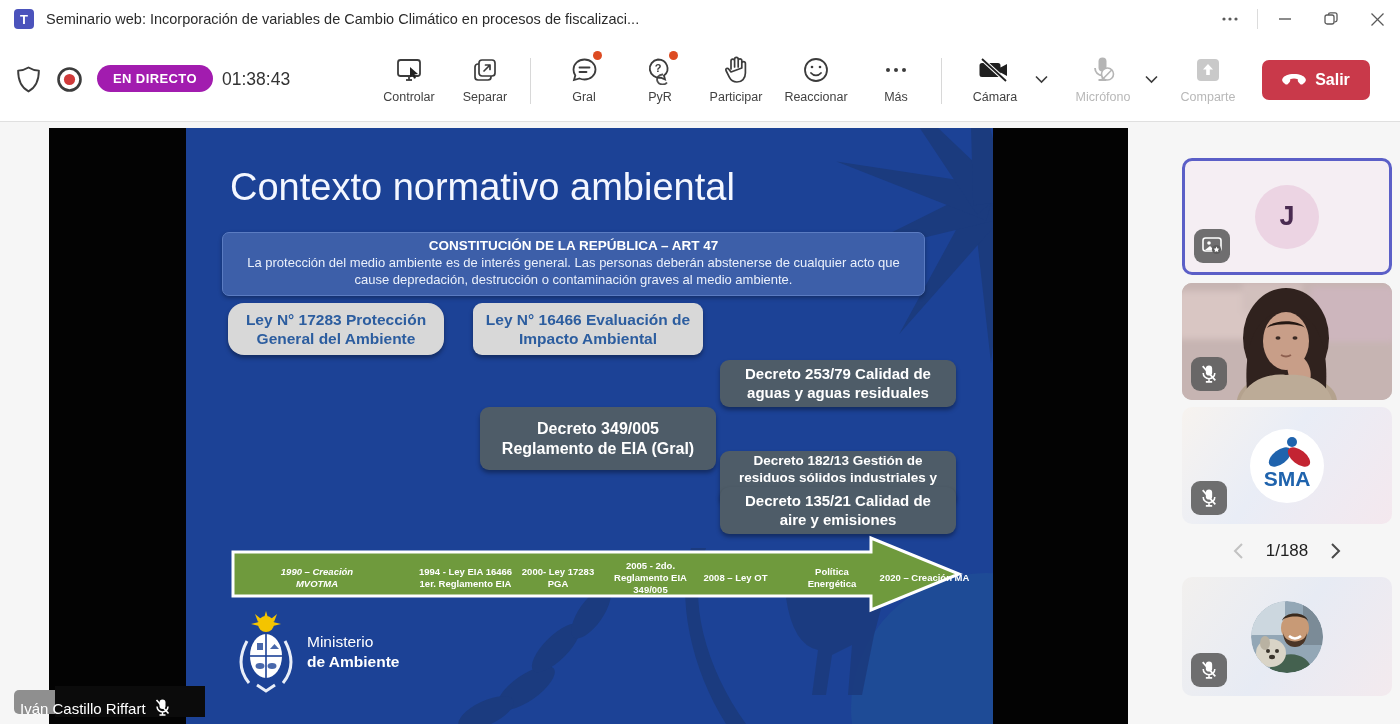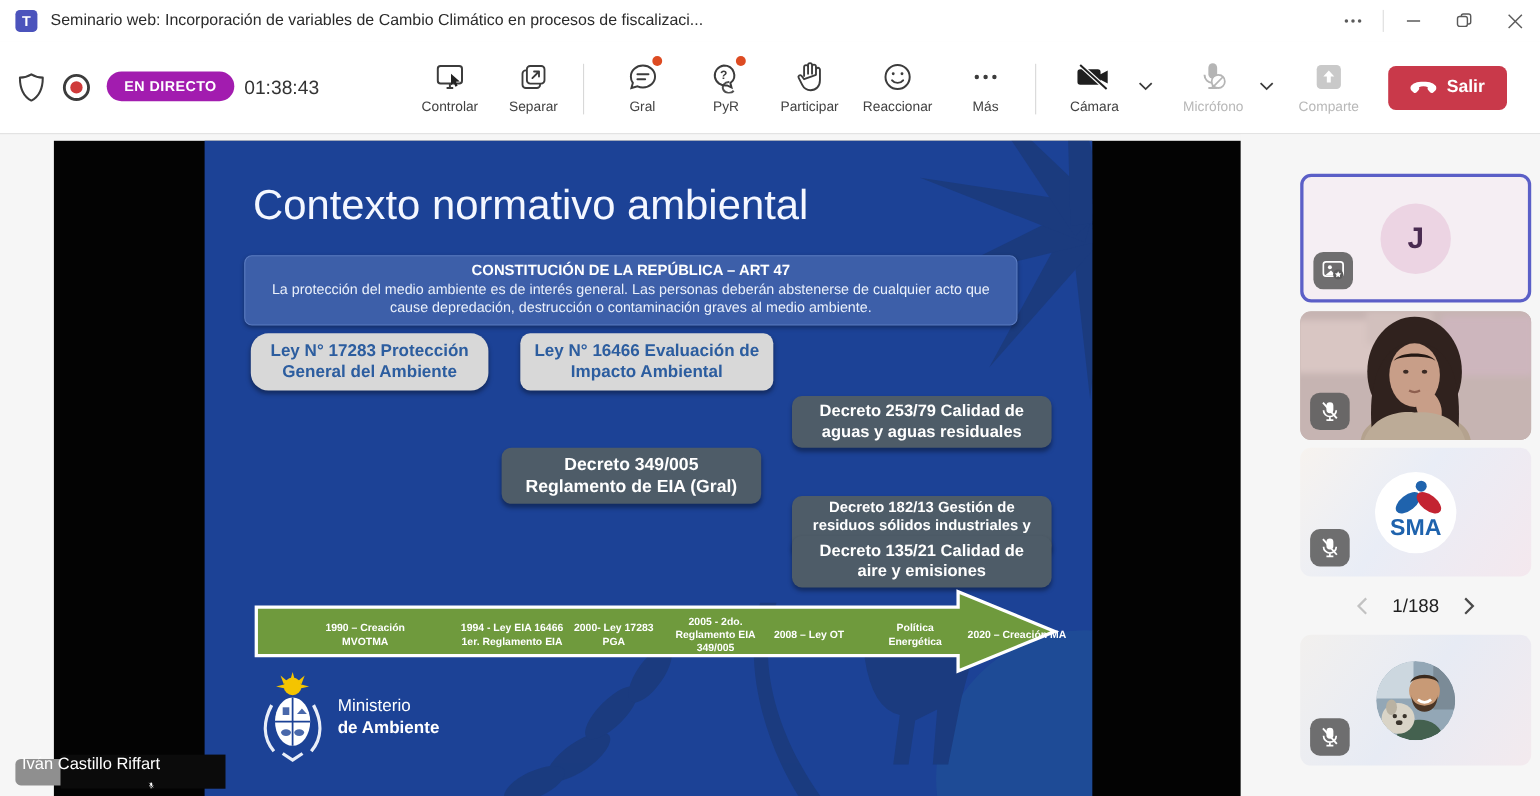--- a/index.html
+++ b/index.html
@@ -45,21 +45,21 @@
   .tl-labels { left:45px; top:423px; width:720px; height:54px; z-index:3; }
   .tl-item { position:absolute; top:0; height:54px; display:flex; align-items:center; justify-content:center; text-align:center; color:#fff; font-weight:bold; font-size:9.5px; line-height:1.25; }
   .ministry { left:51px; top:483px; z-index:2; display:flex; align-items:center; gap:12px; }
   .ministry-text { color:#fff; font-size:15.5px; line-height:1.3; }
   .ministry-text .bold { font-weight:bold; }
 
   
   .name-wrap { position:absolute; left:0; top:686px; width:210px; height:32px; z-index:5; }
   .name-gray { position:absolute; left:14px; top:4px; width:98px; height:24px; background:#8f8f8f; border-radius:5px; }
   .name-black { position:absolute; left:55px; top:0; width:150px; height:31px; background:#0b0b0b; }
-  .name-text { position:absolute; left:20px; top:0; height:31px; display:flex; align-items:flex-end; gap:8px; color:#fff; font-size:15px;flex-direction:column; }
+  .name-text { position:absolute; left:20px; top:0; height:31px; display:flex; align-items:flex-end; gap:8px; color:#fff; font-size:15px; }
 
   
   .panel { position:absolute; left:1128px; top:122px; width:272px; height:602px; background:#f6f6f6; }
   .tile { position:absolute; left:54px; width:210px; border-radius:10px; overflow:hidden; }
   .tile-1 { top:36px; height:117px; background:#f5eef3; border:3px solid #5b5fc7; }
   .tile-2 { top:161px; height:117px; background:#c3b2ae; }
   .tile-3 { top:285px; height:117px; background:linear-gradient(125deg,#f7f3ef 0%,#e9edf6 45%,#f4e8ee 100%); }
   .tile-4 { top:455px; height:119px; background:linear-gradient(125deg,#f2f0ee 0%,#e7ebf4 50%,#f3eaee 100%); }
   .avatar-j { position:absolute; left:50%; top:50%; transform:translate(-50%,-50%); width:64px; height:64px; border-radius:50%; background:#ecd4e3; display:flex; align-items:center; justify-content:center; color:#4a2b51; font-size:27px; font-weight:bold; }
   .tile-badge { position:absolute; left:9px; bottom:9px; width:36px; height:34px; background:rgba(92,92,92,.88); border-radius:9px; display:flex; align-items:center; justify-content:center; }
@@ -291,30 +291,30 @@
       <div class="slide-title">Contexto normativo ambiental</div>
 
       <div class="const-box">
         <div class="const-head">CONSTITUCIÓN DE LA REPÚBLICA – ART 47</div>
         <div class="const-body">La protección del medio ambiente es de interés general. Las personas deberán abstenerse de cualquier acto que cause depredación, destrucción o contaminación graves al medio ambiente.</div>
       </div>
 
       <div class="law-box" style="left:42px; top:175px; width:216px; height:52px;border-radius:16px;">Ley N° 17283 Protección General del Ambiente</div>
       <div class="law-box" style="left:287px; top:175px; width:230px; height:52px;">Ley N° 16466 Evaluación de Impacto Ambiental</div>
 
-      <div class="decree-box" style="left:270px; top:279px; width:236px; height:51px; font-size:16px;">Decreto 349/005 Reglamento de EIA (Gral)</div>
+      <div class="decree-box" style="left:294px; top:279px; width:236px; height:63px; font-size:16px;">Decreto 349/005 Reglamento de EIA (Gral)</div>
       <div class="decree-box" style="left:534px; top:232px; width:236px; height:47px; font-size:15px;">Decreto 253/79  Calidad de aguas y aguas residuales</div>
       <div class="decree-box" style="left:534px; top:287px; width:236px; height:54px; font-size:13.5px;margin-top:36px;">Decreto 182/13  Gestión de residuos sólidos industriales y asimilables</div>
       <div class="decree-box" style="left:534px; top:359px; width:236px; height:47px; font-size:15px;">Decreto 135/21  Calidad de aire y emisiones</div>
 
       <svg class="tl-arrow" width="740" height="82" viewBox="0 0 740 82">
         <polygon points="7,19 645,19 645,5 733,41 645,77 645,63 7,63" fill="#6f9a3d" stroke="#ffffff" stroke-width="3"></polygon>
       </svg>
       <div class="tl-labels">
-        <div class="tl-item" style="left:56px; width:90px;">1990 – Creación MVOTMA</div>
+        <div class="tl-item" style="left:41px; width:90px;font-style:italic;">1990 – Creación MVOTMA</div>
         <div class="tl-item" style="left:187px; width:95px;">1994 -  Ley EIA 16466 1er. Reglamento EIA</div>
         <div class="tl-item" style="left:283px; width:88px;">2000- Ley 17283 PGA</div>
         <div class="tl-item" style="left:372px; width:95px;">2005 - 2do. Reglamento EIA 349/005</div>
         <div class="tl-item" style="left:462px; width:85px;">2008 – Ley OT</div>
         <div class="tl-item" style="left:560px; width:82px;">Política Energética</div>
         <div class="tl-item" style="left:646px; width:95px;">2020 – Creación MA</div>
       </div>
 
       <div class="ministry">
         <svg width="58" height="82" viewBox="0 0 58 82">

